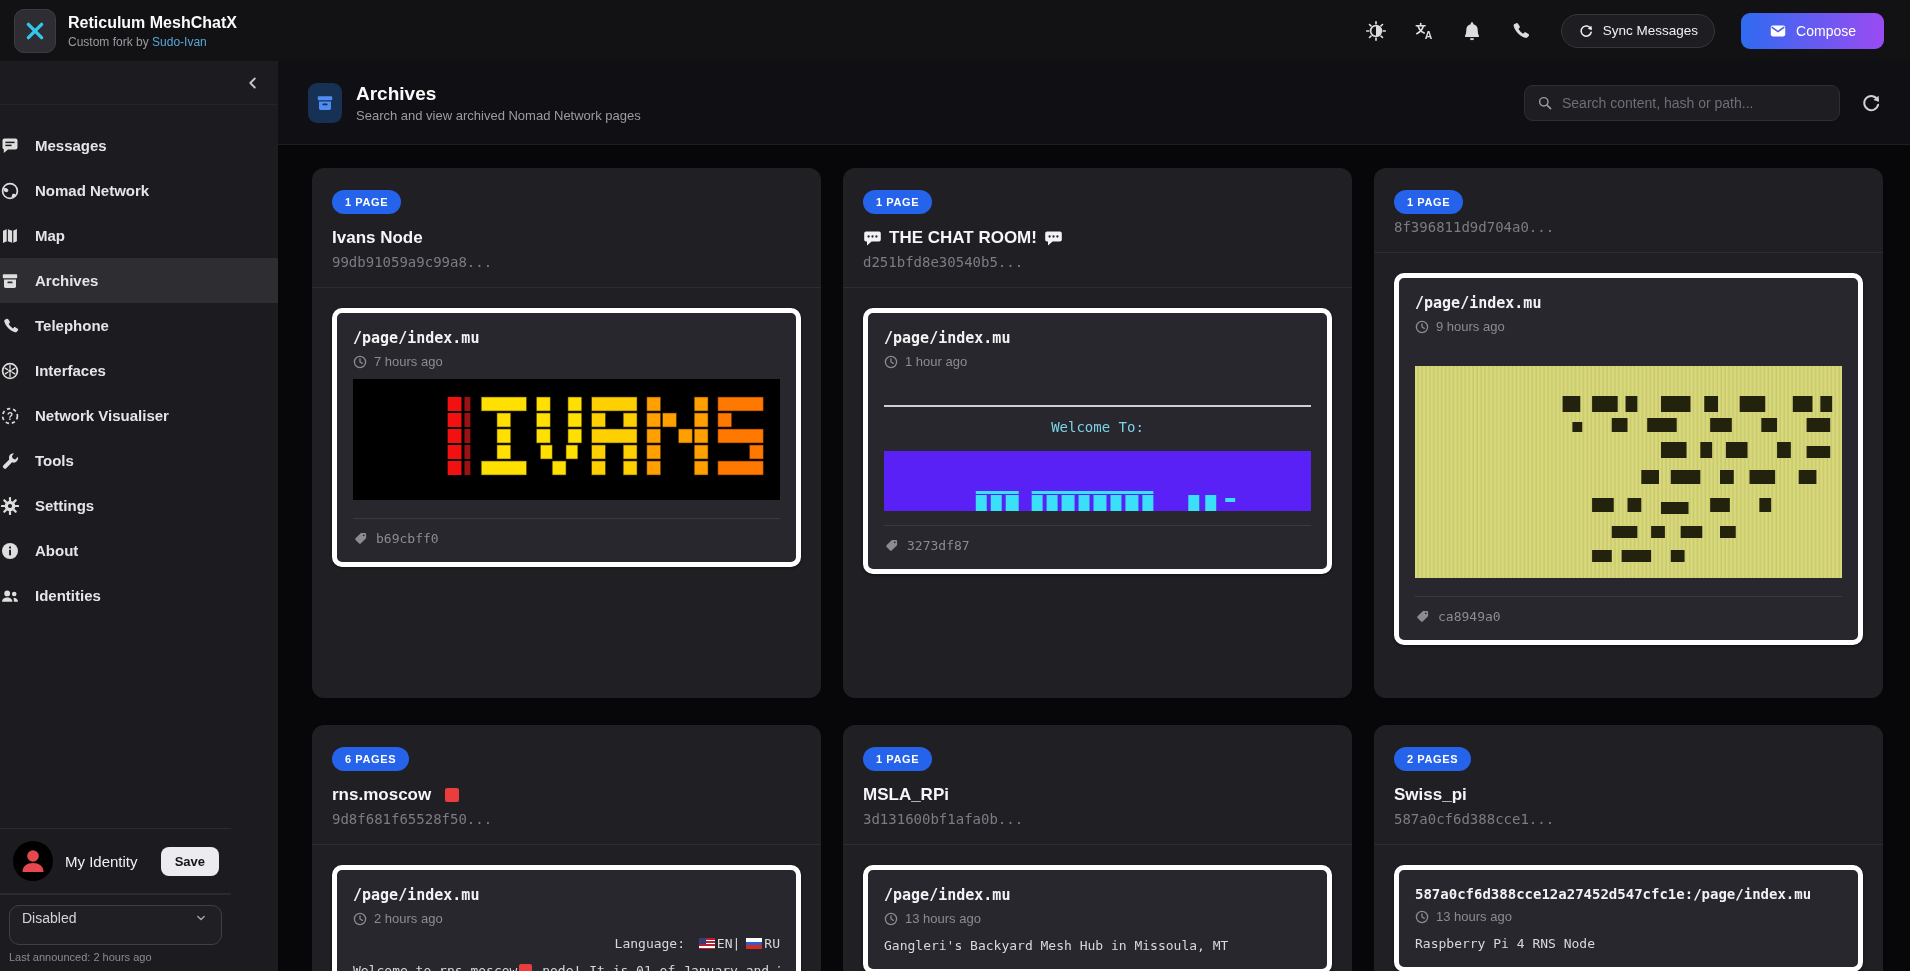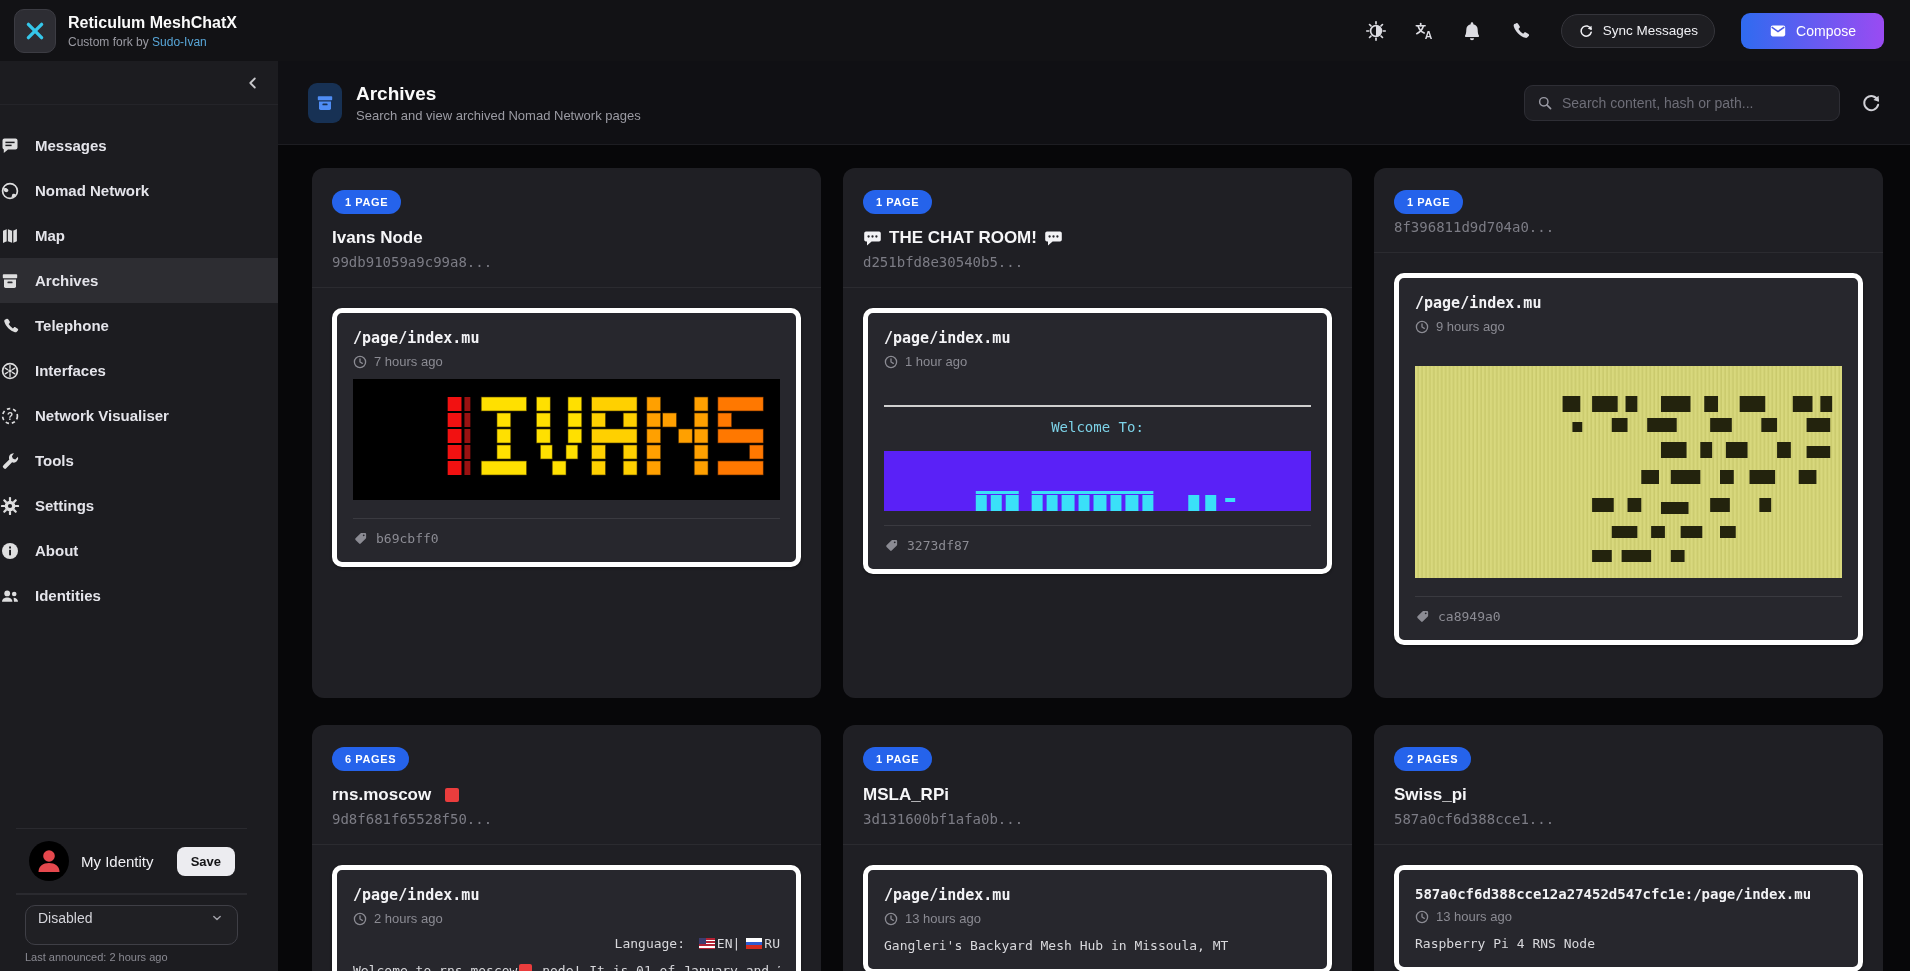--- a/index.html
+++ b/index.html
@@ -30,21 +30,21 @@
     background:#1c1c20; }
   .collapse-row { height:44px; display:flex; align-items:center; justify-content:flex-end;
     padding-right:16px; border-bottom:1px solid #242429; }
   .collapse-row svg { width:18px; height:18px; color:#c8c8cc; cursor:pointer; }
   .nav { padding-top:18px; }
   .nav-item { height:45px; display:flex; align-items:center; gap:15px; 
     cursor:pointer; }
   .nav-item svg { width:20px; height:20px; color:#dededf; flex:0 0 auto; }
   .nav-item .lbl { font-size:15px; font-weight:600; color:#e4e4ea; }
   .nav-item.active { background:#2d2d32; }
-  .sb-bottom { position:absolute; left:16px; bottom:0; width:231px; border-top:1px solid #2a2a2f; }
+  .sb-bottom { position:absolute; left:0; bottom:0; width:231px; border-top:1px solid #2a2a2f; }
   .id-row { display:flex; align-items:center; padding:12px 12px 12px 13px; }
   .avatar { width:40px; height:40px; border-radius:50%; background:#000;
     display:flex; align-items:center; justify-content:center; overflow:hidden; }
   .id-row .lbl { font-size:15px; color:#f0f0f4; margin-left:12px; flex:1; }
   .save-btn { background:#ececf0; color:#141416; border:none; border-radius:8px;
     font-size:13px; font-weight:700; padding:7px 14px; cursor:pointer; }
   .sb-div { border-top:1px solid #2a2a2f; }
   .an-row { display:flex; align-items:center; padding:13px 12px 13px 15px; }
   .an-row svg { width:22px; height:22px; color:#e2e2e8; }
   .an-row .lbl { font-size:15px; color:#f0f0f4; margin-left:13px; flex:1; }

